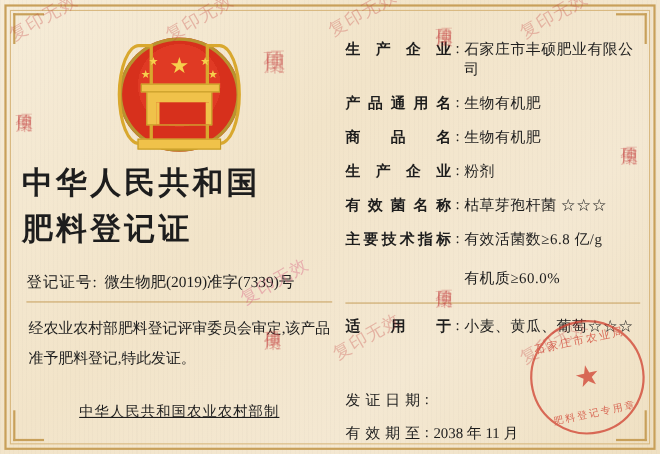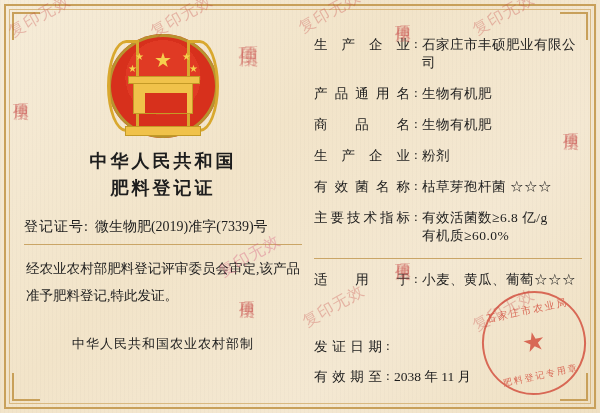--- a/index.html
+++ b/index.html
@@ -74,52 +74,53 @@
   .star{
     position:absolute;color:#f6cf4d;font-size:15px;line-height:1;
   }
   .star.s0{left:50%;top:20px;transform:translateX(-50%);font-size:20px;}
   .star.s1{left:31px;top:22px;font-size:10px;}
   .star.s2{left:24px;top:34px;font-size:10px;}
   .star.s3{right:31px;top:22px;font-size:10px;}
   .star.s4{right:24px;top:34px;font-size:10px;}
 
   .title{
-    text-align:center;color:#1d1d1d;font-weight:bold;
-    font-size:18px;letter-spacing:3px;line-height:1.5;margin-top:4px;
+    color:#1d1d1d;font-weight:bold;
+    font-size:28px;letter-spacing:3px;line-height:1.5;margin-top:4px;font-family:Liberation Mono, monospace;
   }
   .cert-no{
     margin:16px 4px 0 4px;font-size:14px;color:#1d1d1d;
     display:flex;align-items:center;
   }
   .cert-no .lbl{letter-spacing:1px;}
   .cert-no .val{margin-left:6px;}
   .hr{
     margin:8px 4px 0 4px;border-top:1px solid #caa566;
   }
   .body-text{
     margin:10px 6px 0 6px;font-size:13.5px;line-height:2.0;color:#1d1d1d;
     text-align:justify;
   }
   .issuer{
-    margin-top:26px;text-align:center;font-size:13px;letter-spacing:1px;color:#1d1d1d;
+    margin-top:26px;text-align:center;font-size:13px;letter-spacing:1px;color:#1d1d1d;text-decoration:underline;
   }
 
   
   .row{
     display:flex;align-items:flex-start;font-size:13.5px;color:#1d1d1d;
     margin-bottom:13px;
   }
   .row .label{
     width:96px;flex:0 0 96px;text-align:justify;text-align-last:justify;
     letter-spacing:0px;
+    font-weight:bold;
   }
   .row .colon{width:12px;flex:0 0 12px;text-align:center;}
   .row .value{flex:1;letter-spacing:0.5px;}
-  .row .value .sub{display:block;margin-top:0;}
+  .row .value .sub{display:block;margin-top:17px;}
   .right-rule{
     border-top:1px solid #caa566;margin:4px 0 12px 0;
   }
   .date-row{
     display:flex;font-size:13.5px;color:#1d1d1d;margin-bottom:12px;align-items:flex-start;
   }
   .date-row .label{width:68px;flex:0 0 68px;text-align:justify;text-align-last:justify;}
   .date-row .colon{width:12px;flex:0 0 12px;text-align:center;}
   .date-row .value{flex:1;}
 

